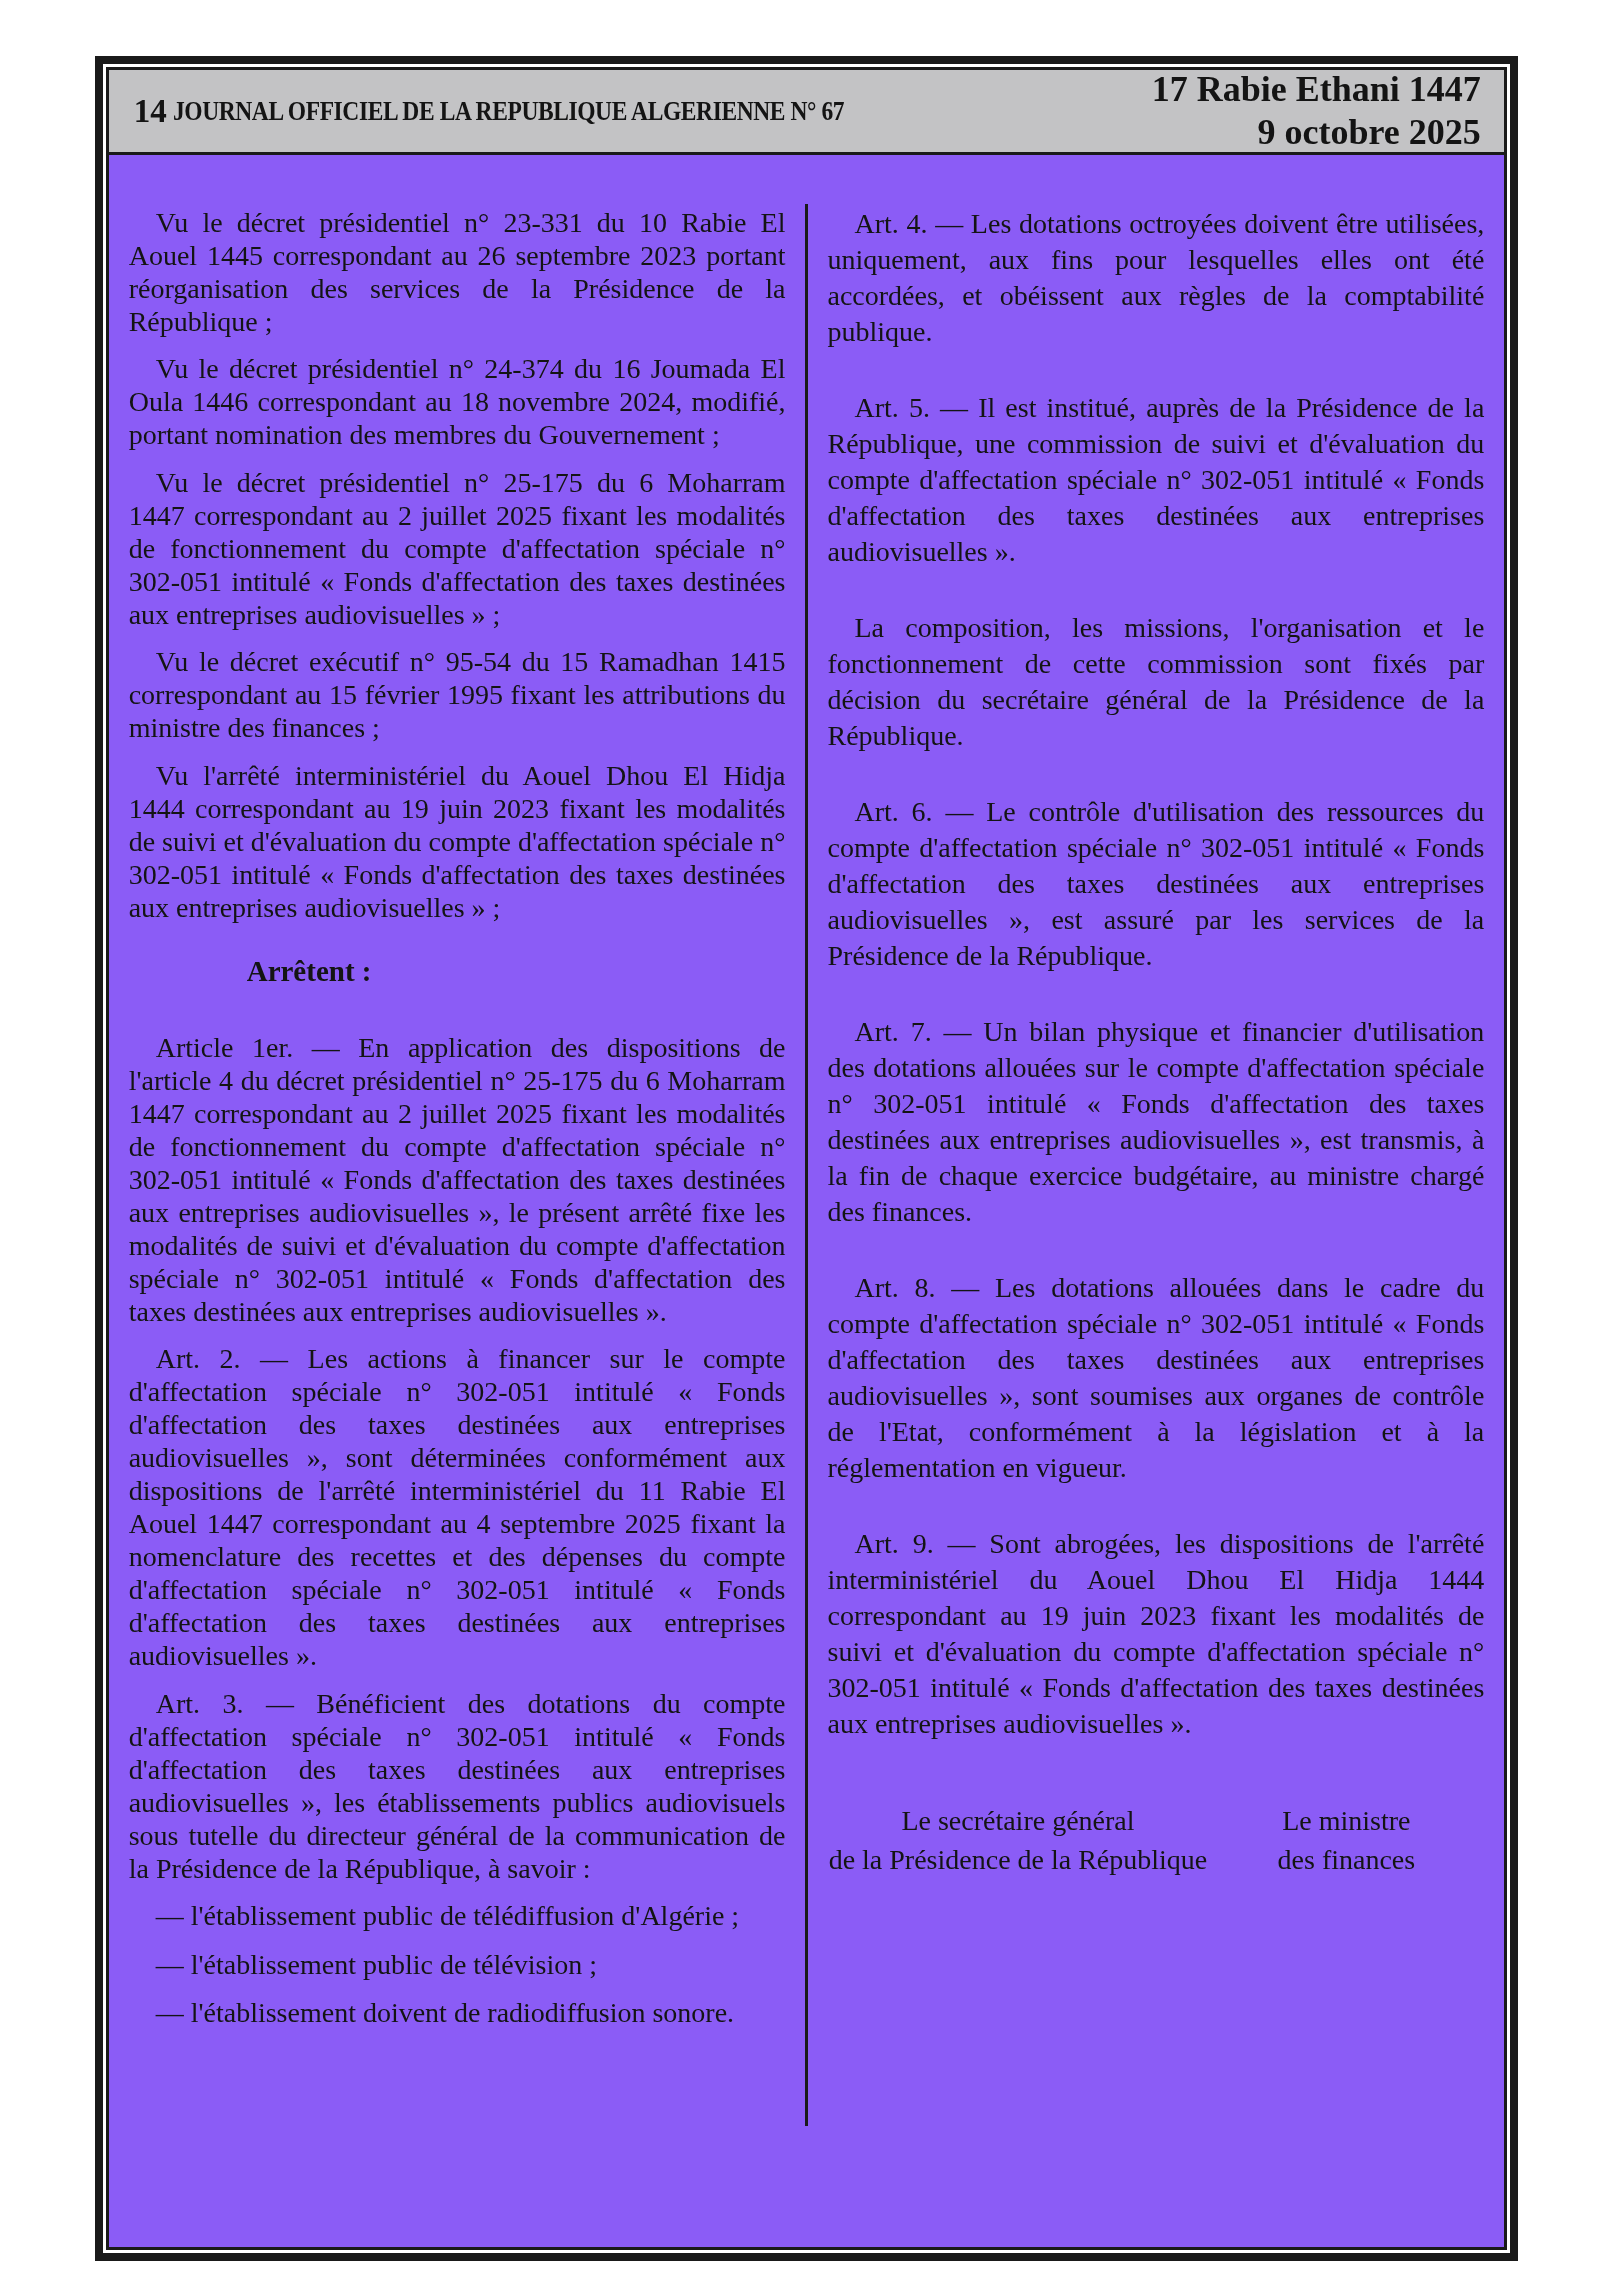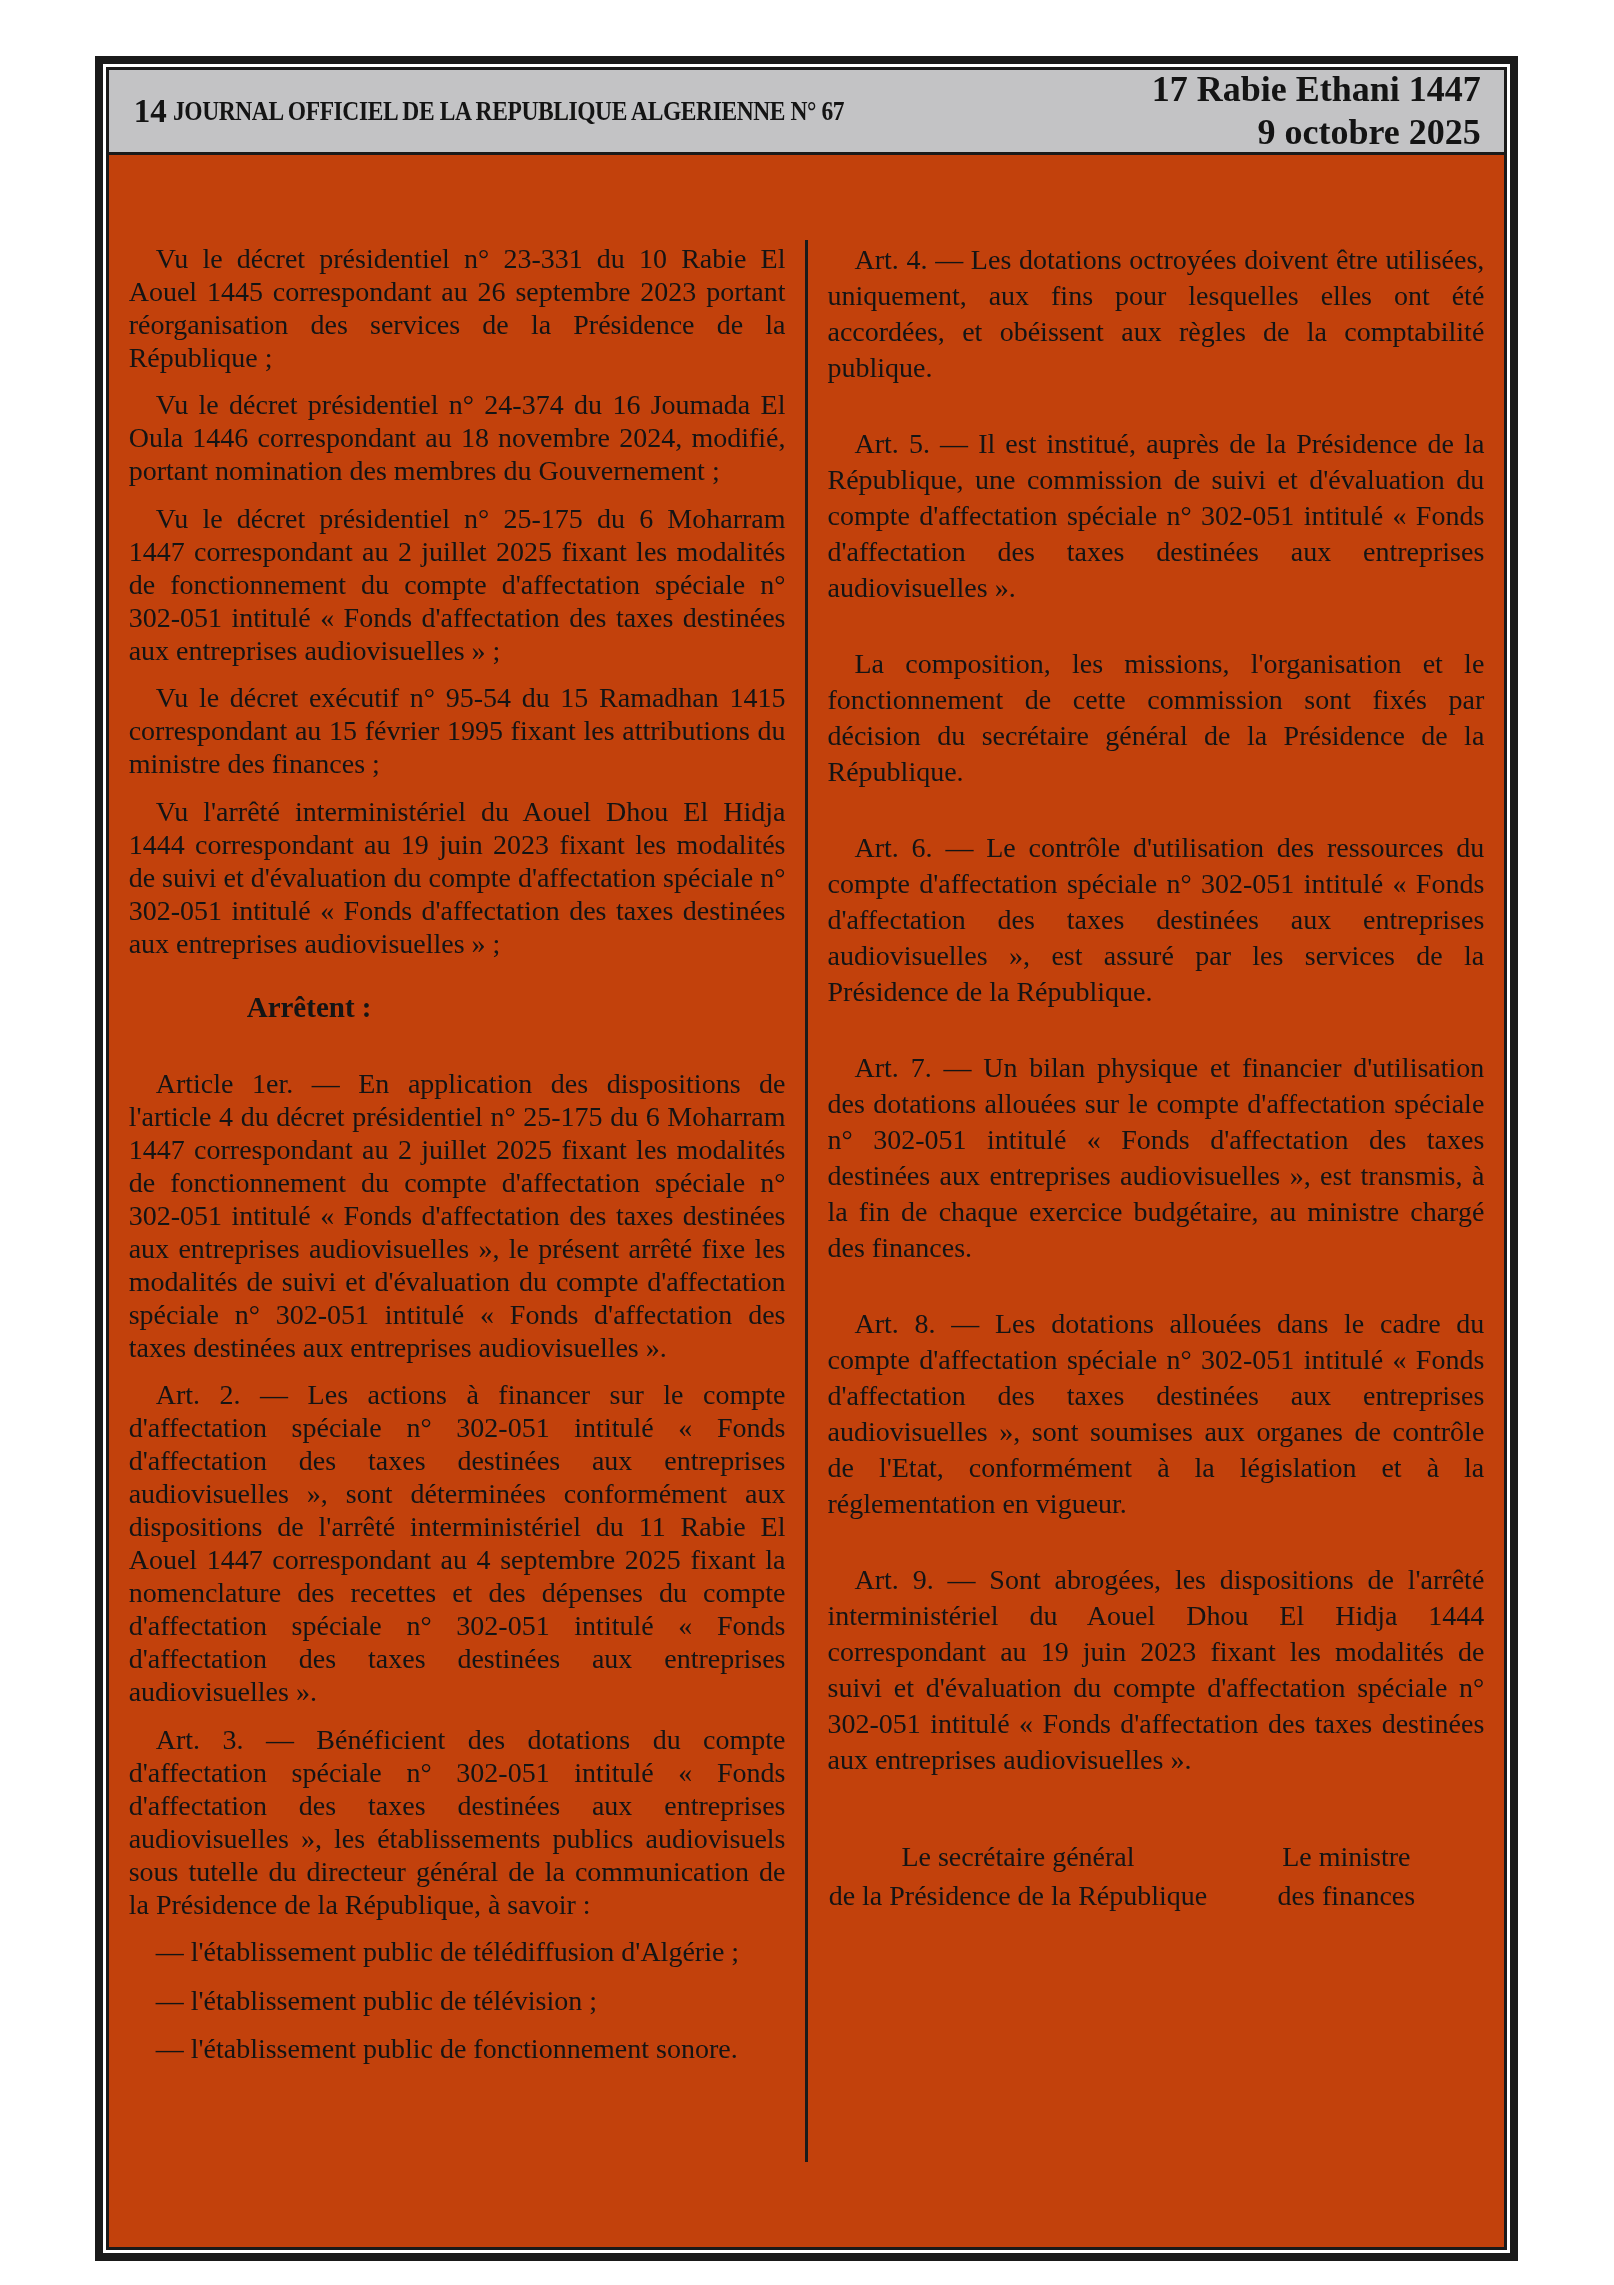--- a/index.html
+++ b/index.html
@@ -17,22 +17,21 @@
     width: 1423px; height: 2205px;
     border: 8.1px solid #1a1a1a;
     padding: 2.7px;
     background: #ffffff;
   }
   .frame-inner {
     width: 100%; height: 100%;
     border: 3.6px solid #1a1a1a;
     display: flex; flex-direction: column;
     overflow: hidden;
-    background: #c2410c;
-    gap: 36px;
+    background: #8b5cf6;
   }
   .masthead {
     flex: 0 0 85px;
     background: #c3c3c5;
     border-bottom: 3.6px solid #1a1a1a;
     position: relative;
   }
   .page-number {
     position: absolute; left: 25px; top: 50%;
     transform: translateY(-50%);
@@ -126,21 +125,21 @@
         <p>Vu le décret présidentiel n° 24-374 du 16 Joumada El Oula 1446 correspondant au 18 novembre 2024, modifié, portant nomination des membres du Gouvernement ;</p>
         <p>Vu le décret présidentiel n° 25-175 du 6 Moharram 1447 correspondant au 2 juillet 2025 fixant les modalités de fonctionnement du compte d'affectation spéciale n° 302-051 intitulé « Fonds d'affectation des taxes destinées aux entreprises audiovisuelles » ;</p>
         <p>Vu le décret exécutif n° 95-54 du 15 Ramadhan 1415 correspondant au 15 février 1995 fixant les attributions du ministre des finances ;</p>
         <p>Vu l'arrêté interministériel du Aouel Dhou El Hidja 1444 correspondant au 19 juin 2023 fixant les modalités de suivi et d'évaluation du compte d'affectation spéciale n° 302-051 intitulé « Fonds d'affectation des taxes destinées aux entreprises audiovisuelles » ;</p>
         <h2 class="arretent">Arrêtent :</h2>
         <p>Article 1er. — En application des dispositions de l'article 4 du décret présidentiel n° 25-175 du 6 Moharram 1447 correspondant au 2 juillet 2025 fixant les modalités de fonctionnement du compte d'affectation spéciale n° 302-051 intitulé « Fonds d'affectation des taxes destinées aux entreprises audiovisuelles », le présent arrêté fixe les modalités de suivi et d'évaluation du compte d'affectation spéciale n° 302-051 intitulé « Fonds d'affectation des taxes destinées aux entreprises audiovisuelles ».</p>
         <p>Art. 2. — Les actions à financer sur le compte d'affectation spéciale n° 302-051 intitulé « Fonds d'affectation des taxes destinées aux entreprises audiovisuelles », sont déterminées conformément aux dispositions de l'arrêté interministériel du 11 Rabie El Aouel 1447 correspondant au 4 septembre 2025 fixant la nomenclature des recettes et des dépenses du compte d'affectation spéciale n° 302-051 intitulé « Fonds d'affectation des taxes destinées aux entreprises audiovisuelles ».</p>
         <p>Art. 3. — Bénéficient des dotations du compte d'affectation spéciale n° 302-051 intitulé « Fonds d'affectation des taxes destinées aux entreprises audiovisuelles », les établissements publics audiovisuels sous tutelle du directeur général de la communication de la Présidence de la République, à savoir :</p>
         <p class="list-item">— l'établissement public de télédiffusion d'Algérie ;</p>
         <p class="list-item">— l'établissement public de télévision ;</p>
-        <p class="list-item">— l'établissement public de fonctionnement sonore.</p>
+        <p class="list-item">— l'établissement doivent de radiodiffusion sonore.</p>
       </section>
 
       <section class="col col-right">
         <p>Art. 4. — Les dotations octroyées doivent être utilisées, uniquement, aux fins pour lesquelles elles ont été accordées, et obéissent aux règles de la comptabilité publique.</p>
         <p>Art. 5. — Il est institué, auprès de la Présidence de la République, une commission de suivi et d'évaluation du compte d'affectation spéciale n° 302-051 intitulé « Fonds d'affectation des taxes destinées aux entreprises audiovisuelles ».</p>
         <p>La composition, les missions, l'organisation et le fonctionnement de cette commission sont fixés par décision du secrétaire général de la Présidence de la République.</p>
         <p>Art. 6. — Le contrôle d'utilisation  des ressources  du compte d'affectation  spéciale n° 302-051 intitulé « Fonds d'affectation des taxes destinées aux entreprises audiovisuelles », est assuré par les services de la Présidence de la République.</p>
         <p>Art. 7. — Un bilan physique et financier d'utilisation des dotations allouées sur le compte d'affectation spéciale n° 302-051 intitulé « Fonds d'affectation des taxes destinées aux entreprises audiovisuelles », est transmis, à la fin de chaque exercice budgétaire, au ministre chargé des finances.</p>
         <p>Art. 8. — Les dotations allouées dans le cadre du compte d'affectation spéciale n° 302-051 intitulé « Fonds d'affectation des taxes destinées aux entreprises audiovisuelles », sont soumises aux organes de contrôle de l'Etat, conformément à la législation et à la réglementation en vigueur.</p>
         <p>Art. 9. — Sont abrogées, les dispositions de l'arrêté interministériel du Aouel Dhou El Hidja 1444 correspondant au 19 juin 2023 fixant les modalités de suivi et d'évaluation du compte d'affectation spéciale n° 302-051 intitulé « Fonds d'affectation des taxes destinées aux entreprises audiovisuelles ».</p>

